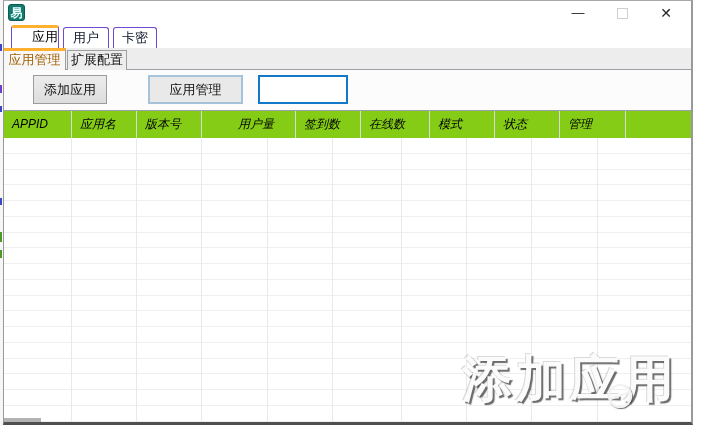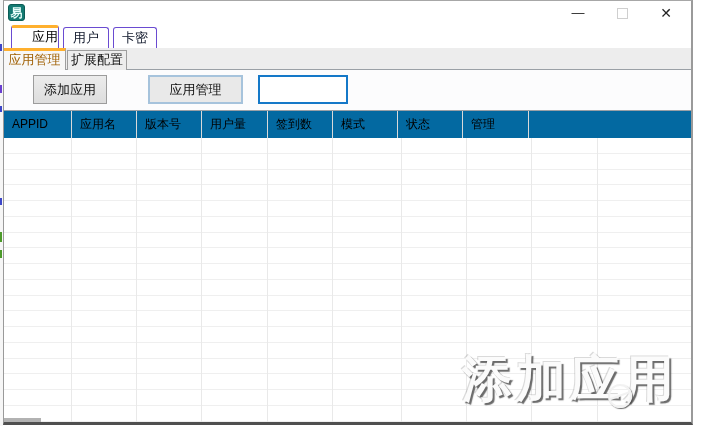--- a/index.html
+++ b/index.html
@@ -49,21 +49,21 @@
   .toolbar{position:relative;height:40px;background:#fcfcfd;}
   .push{position:absolute;top:5px;height:29px;font-size:13px;color:#111;box-sizing:border-box;
         display:flex;align-items:center;justify-content:center;}
   .btn-add{left:29px;width:74px;background:linear-gradient(#ececec,#dddddd);border:1px solid #9c9c9c;}
   .btn-del{left:144px;width:95px;background:#e9e9e9;border:2px solid #a6c3dc;}
   .search{position:absolute;left:254px;top:5px;width:90px;height:29px;border:2px solid #1478c8;
           background:#fff;box-sizing:border-box;font-size:13px;padding:0 4px;outline:none;}
 
   
   .table{position:relative;background:#ffffff;border-top:1px solid #9aa0a6;box-sizing:border-box;}
-  .thead{display:flex;height:27px;background:#0369a1;}
+  .thead{display:flex;height:27px;background:#84cc16;font-style:italic;}
   .th{box-sizing:border-box;border-right:1px solid #d9d9d9;padding-left:8px;line-height:26px;
       font-size:12px;color:#000;white-space:nowrap;overflow:hidden;}
   .th-filler{flex:1;border-right:none;}
   .tbody{position:relative;height:284px;overflow:hidden;}
   .tr{height:15.78px;box-sizing:border-box;border-bottom:1px solid #efefef;}
   .vline{position:absolute;top:0;bottom:0;width:1px;background:#e9e9e9;}
 
   
   .watermark{position:absolute;left:462px;top:346px;pointer-events:none;white-space:nowrap;}
   .wm-title{font-size:50px;font-weight:bold;letter-spacing:4px;color:#fbfbfb;
@@ -114,22 +114,23 @@
       <div class="push btn-add">添加应用</div>
       <div class="push btn-del">应用管理</div>
       <input class="search" type="text" value="" style="">
     </div>
 
     <div class="table">
       <div class="thead">
           <div class="th" style="width: 68px;">APPID</div>
           <div class="th" style="width: 65px;">应用名</div>
           <div class="th" style="width: 65px;">版本号</div>
-          <div class="th" style="width: 66px;">用户量</div>
+          <div class="th" style="width: 66px; margin-left: 28px;">用户量</div>
           <div class="th" style="width: 65px;">签到数</div>
+          <div class="th" style="width: 69px;">在线数</div>
           <div class="th" style="width: 65px;">模式</div>
           <div class="th" style="width: 65px;">状态</div>
           <div class="th" style="width: 66px;">管理</div>
           <div class="th th-filler"></div>
         </div>
       <div class="tbody">
           <div class="tr"></div>
           <div class="tr"></div>
           <div class="tr"></div>
           <div class="tr"></div>

